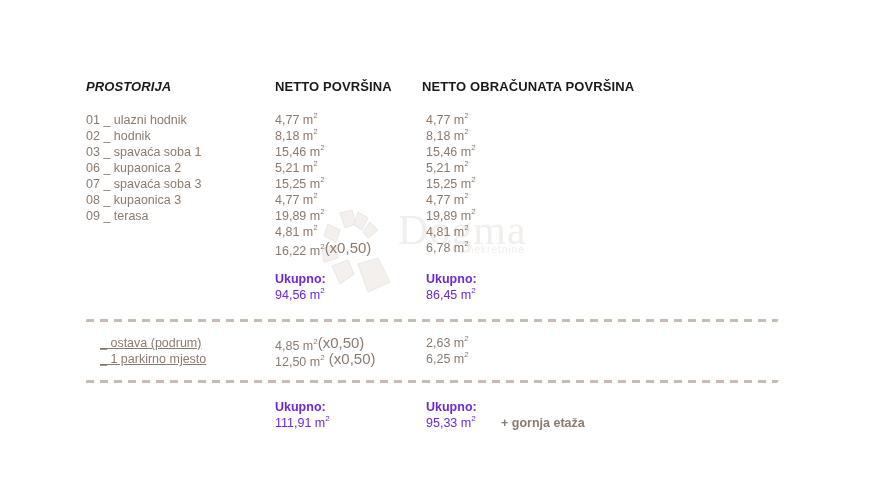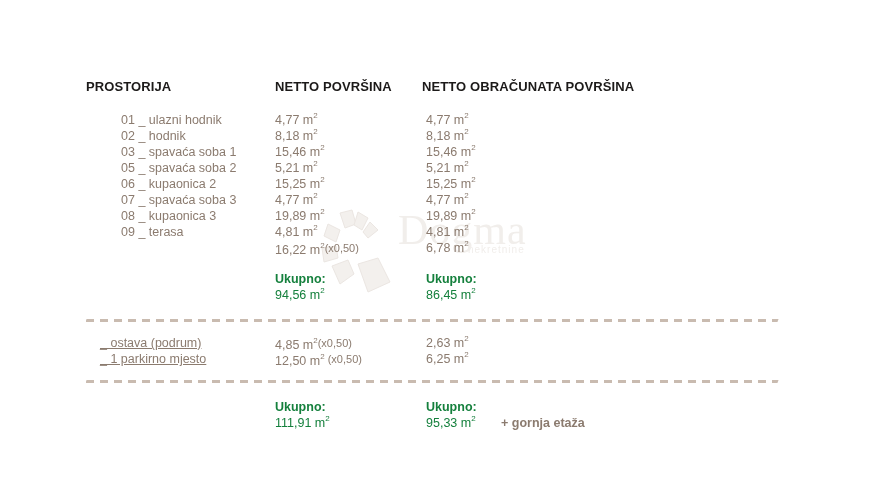--- a/index.html
+++ b/index.html
@@ -1,24 +1,24 @@
 <!DOCTYPE html>
 <html><head>
 <meta charset="utf-8">
 <style>
   html, body { margin:0; padding:0; background:#ffffff; }
   body { width:872px; height:502px; position:relative; overflow:hidden;
          font-family:"Liberation Sans", sans-serif; }
   .abs { position:absolute; }
   .hdr { font-weight:700; font-size:13px; color:#1c1a19; letter-spacing:0.1px; white-space:nowrap; }
   .txt { font-size:12.5px; color:#8b7b6f; line-height:16px; white-space:nowrap; }
-  .dark { color:#15803d; }
+  .dark { color:#6d28d9; }
   .bold { font-weight:700; }
   sup { font-size:8px; vertical-align:6px; line-height:0; }
-  .note { font-size:11px; vertical-align:2px; }
+  .note { font-size:15px; vertical-align:2px; }
   .row { height:16px; }
   .dash { position:absolute; height:3px;
           background:repeating-linear-gradient(90deg,#c9bbb0 0 8px,transparent 8px 14px);
           transform:skewX(-20deg); }
   .wm-text { font-family:"Liberation Serif", serif; color:#f1eeeb; font-size:42px; letter-spacing:1px; }
   .wm-sub { font-family:"Liberation Sans", sans-serif; color:#f1eeeb; font-size:10px; letter-spacing:1px; }
 </style>
 </head>
 <body>
 
@@ -31,29 +31,28 @@
       <polygon points="10,16 22,22 18,34 6,28"></polygon>
       <polygon points="4,40 18,38 20,50 6,54"></polygon>
       <polygon points="14,58 30,52 36,66 22,76"></polygon>
       <polygon points="40,56 60,50 72,74 50,84"></polygon>
     </g>
   </svg>
   <div class="abs wm-text" style="left:80px;top:-2px;">Dogma</div>
   <div class="abs wm-sub" style="left:150px;top:36px;">nekretnine</div>
 </div>
 
-<div class="abs hdr" style="left:86px;top:79px;">PROSTORIJA</div>
+<div class="abs hdr" style="left:86px;top:79px;font-style:italic;">PROSTORIJA</div>
 <div class="abs hdr" style="left:275px;top:79px;">NETTO POVRŠINA</div>
 <div class="abs hdr" style="left:422px;top:79px;">NETTO OBRAČUNATA POVRŠINA</div>
 
-<div class="abs txt" style="left:86px;top:112px;margin-left:35px;">
+<div class="abs txt" style="left:86px;top:112px;">
   <div class="row">01 _ ulazni hodnik</div>
   <div class="row">02 _ hodnik</div>
   <div class="row">03 _ spavaća soba 1</div>
-  <div class="row">05 _ spavaća soba 2</div>
   <div class="row">06 _ kupaonica 2</div>
   <div class="row">07 _ spavaća soba 3</div>
   <div class="row">08 _ kupaonica 3</div>
   <div class="row">09 _ terasa</div>
 </div>
 
 <div class="abs txt" style="left:275px;top:112px;">
   <div class="row"><span>4,77 m</span><sup>2</sup></div>
   <div class="row"><span>8,18 m</span><sup>2</sup></div>
   <div class="row"><span>15,46 m</span><sup>2</sup></div>

